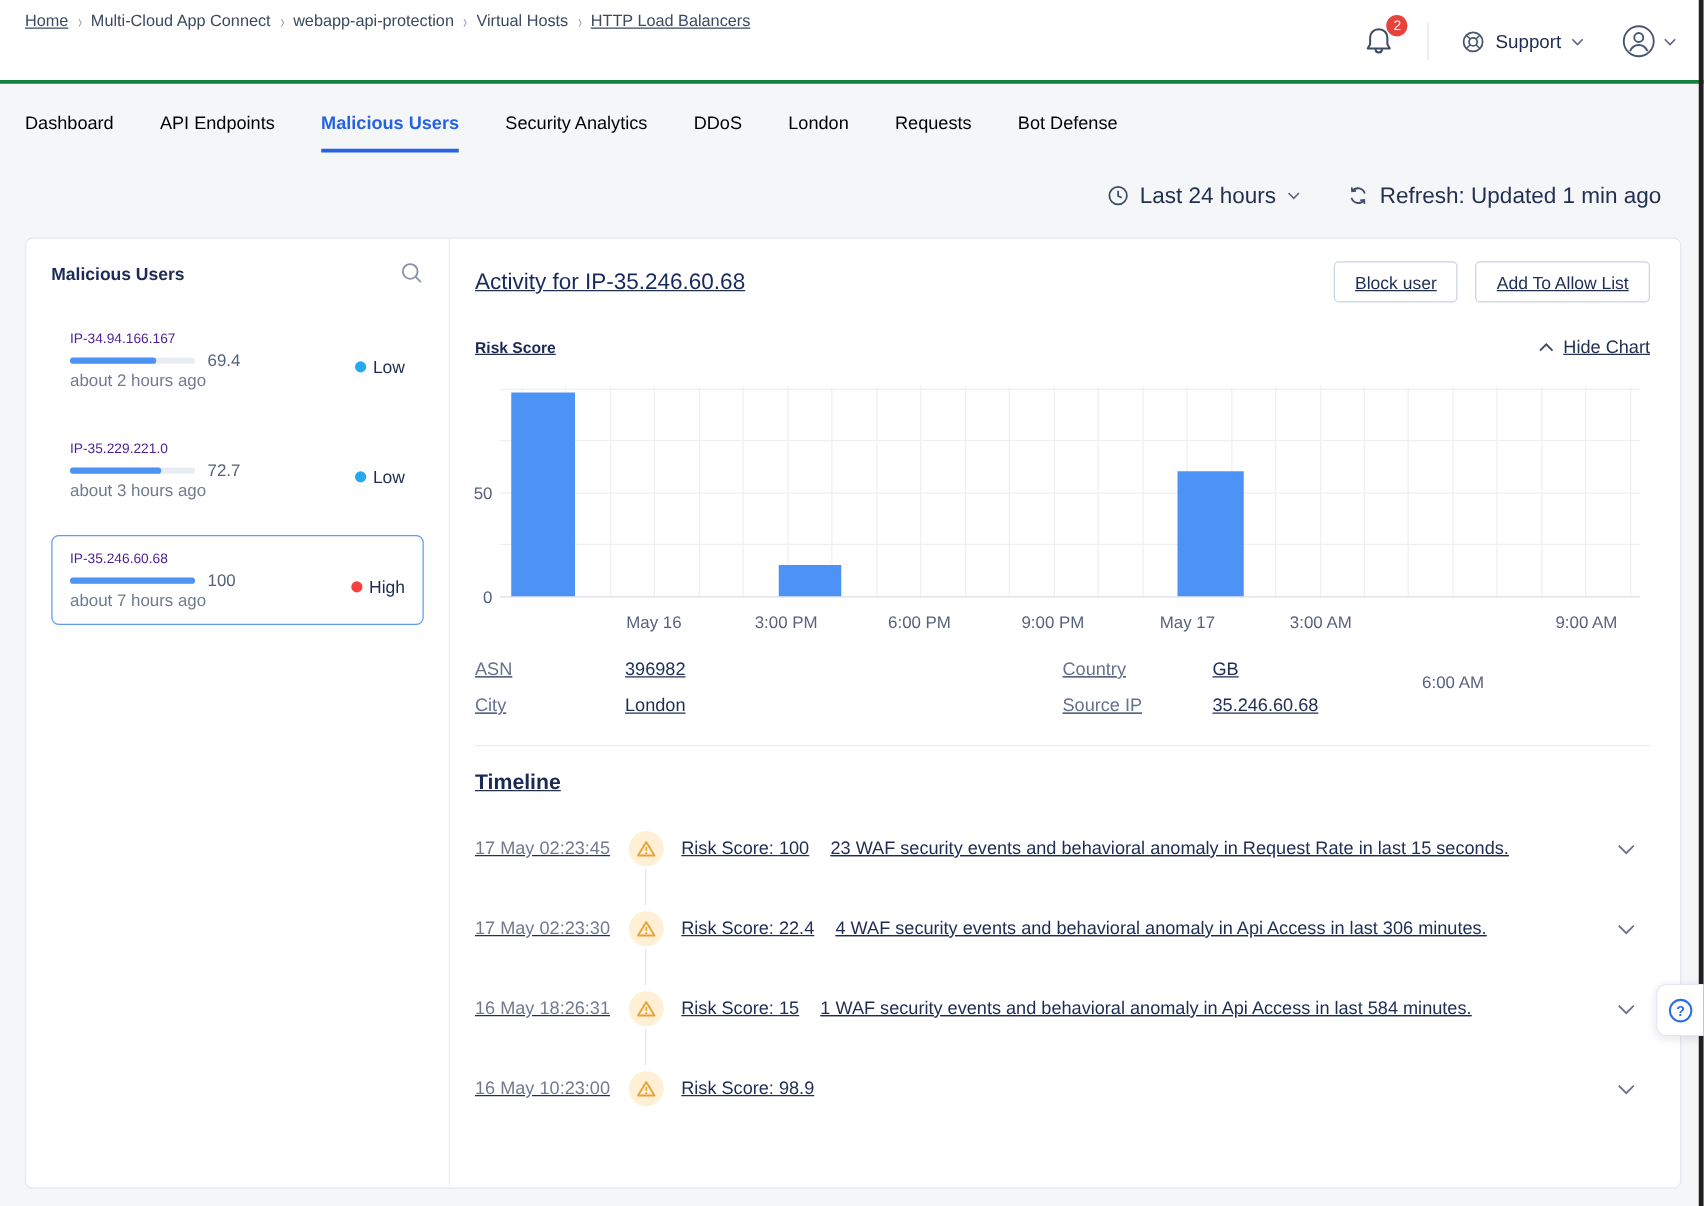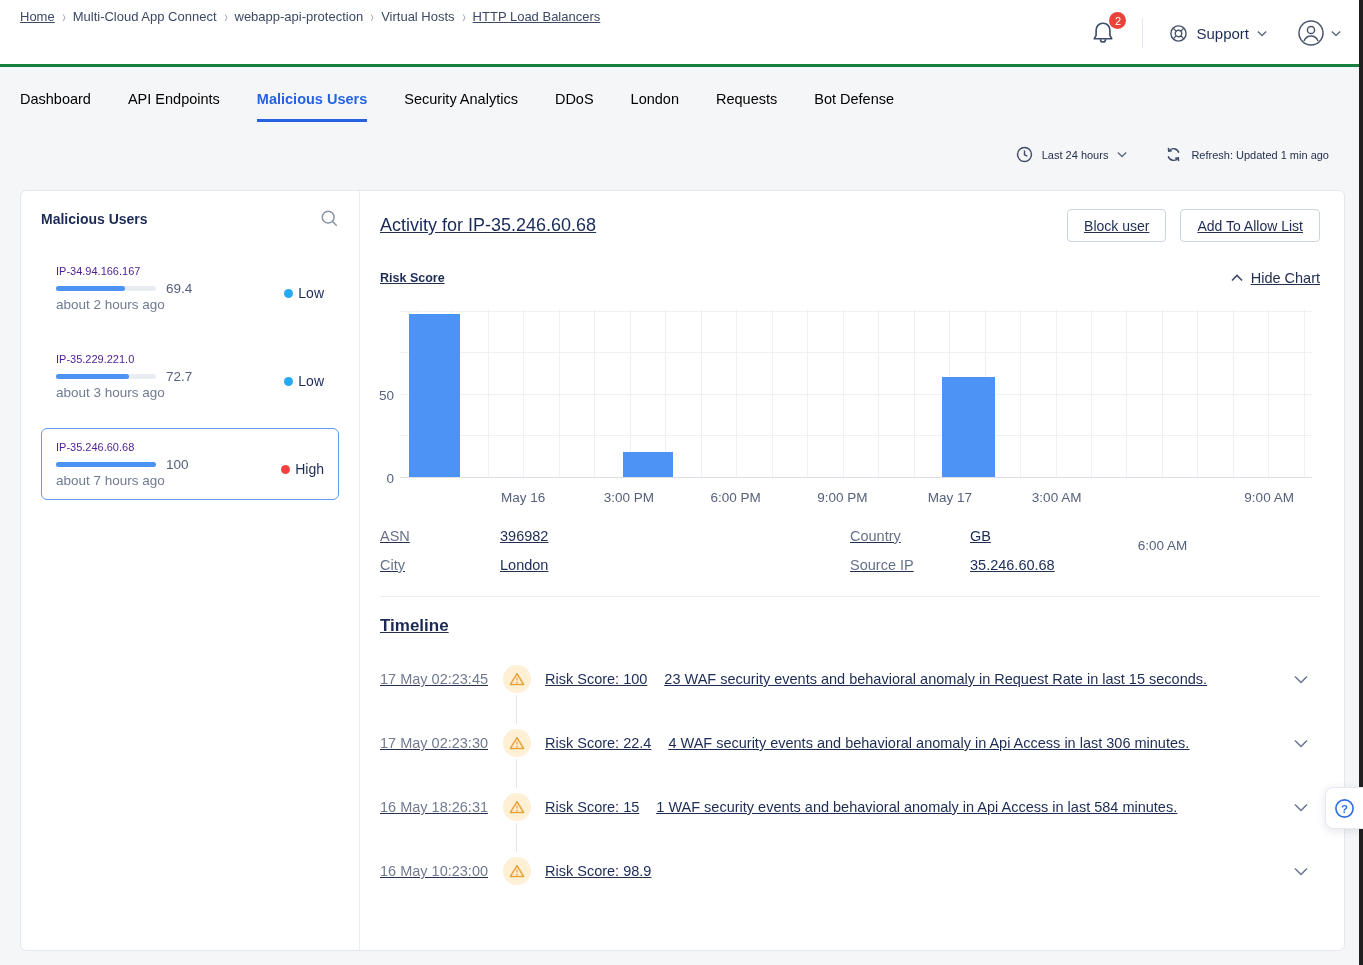--- a/index.html
+++ b/index.html
@@ -25,21 +25,21 @@
   .bell-wrap { position:relative; width:28px; height:28px; cursor:pointer; }
   .badge { position:absolute; top:-7px; right:-8px; background:#e8433a; color:#fff; font-size:11px; min-width:17px; height:17px; border-radius:9px; display:flex; align-items:center; justify-content:center; padding:0 4px; }
   .vdivider { width:1px; height:30px; background:#e3e7ee; margin:0 26px 0 24px; }
   .support { display:flex; align-items:center; gap:8px; font-size:15px; color:#1d2c55; cursor:pointer; }
   .avatar-wrap { display:flex; align-items:center; margin-left:30px; cursor:pointer; }
   
   .tabs { display:flex; gap:37px; padding:24px 0 0 20px; }
   .tab { font-size:14.5px; color:#000000; padding-bottom:12px; cursor:pointer; border-bottom:3px solid transparent; }
   .tab.active { color:#2563e4; font-weight:700; border-bottom-color:#2563e4; }
   
-  .toolbar { display:flex; justify-content:flex-end; align-items:center; gap:38px; padding:24px 34px 0 0; font-size:11px; color:#23304f; }
+  .toolbar { display:flex; justify-content:flex-end; align-items:center; gap:38px; padding:24px 34px 0 0; font-size:18px; color:#23304f; }
   .tool-item { display:flex; align-items:center; gap:9px; cursor:pointer; }
   
   .card { position:absolute; left:20px; top:190px; width:1325px; height:761px; background:#fff; border:1px solid #e3e7ee; border-radius:6px; display:flex; overflow:hidden; }
   .left-pane { width:339px; border-right:1px solid #eaedf2; flex:none; }
   .lp-header { display:flex; justify-content:space-between; align-items:center; padding:18px 20px 10px 20px; }
   .lp-title { font-size:14px; font-weight:700; color:#1c2b55; }
   .user-list { padding:14px 20px 0 20px; }
   .user-item { border:1px solid transparent; border-radius:6px; padding:10px 14px; margin-bottom:16px; cursor:pointer; }
   .user-item.selected { border-color:#5e9bf7; }
   .ui-row1 { display:flex; justify-content:space-between; align-items:center; height:16px; }

